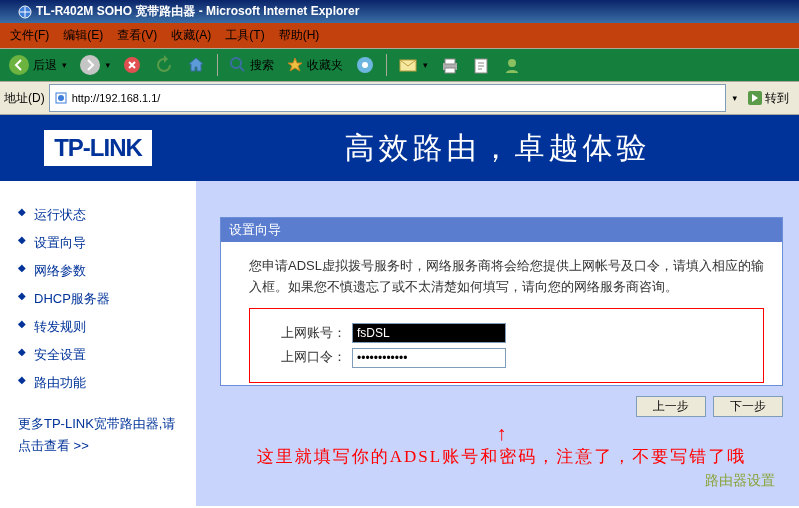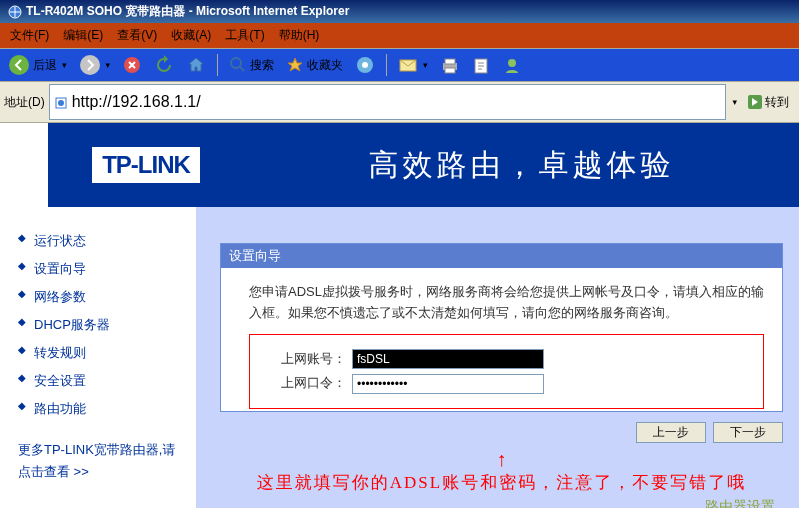--- a/index.html
+++ b/index.html
@@ -1,53 +1,53 @@
 <!DOCTYPE html>
 <html><head>
 <meta charset="utf-8">
 <style>
 * { margin: 0; padding: 0; box-sizing: border-box; }
 body { font-family: "SimSun", Arial, sans-serif; font-size: 12px; background: #fff; width: 799px; }
 
 
-.titlebar { background: linear-gradient(#0a246a, #3a6ea5); color: #fff; padding: 3px 8px; font-size: 12px; font-weight: bold; display: flex; align-items: center; }
+.titlebar { background: linear-gradient(#0a246a, #3a6ea5); color: #fff; padding: 3px 18px; font-size: 12px; font-weight: bold; display: flex; align-items: center; }
 .titlebar-icon { margin-right: 4px; }
 .menubar { background: #c2410c; border-bottom: 1px solid #aca899; padding: 2px 4px; font-size: 12px; display: flex; gap: 2px; }
 .menubar-item { padding: 2px 6px; cursor: default; }
-.toolbar { background: #1d4ed8; padding: 3px 4px; border-bottom: 1px solid #aca899; display: flex; align-items: center; gap: 4px; }
+.toolbar { background: #15803d; padding: 3px 4px; border-bottom: 1px solid #aca899; display: flex; align-items: center; gap: 4px; }
 .tb-btn { display: inline-flex; align-items: center; gap: 3px; padding: 2px 4px; cursor: pointer; }
 .tb-sep { width: 1px; height: 22px; background: #aca899; margin: 0 3px; }
 .addressbar { background: #ece9d8; padding: 2px 4px; border-bottom: 1px solid #aca899; display: flex; align-items: center; gap: 4px; }
-.addr-input { flex: 1; height: 36px; border: 1px solid #7f9db9; padding: 0 4px; font-size: 16px; background: #fff; display: flex; align-items: center; }
+.addr-input { flex: 1; height: 28px; border: 1px solid #7f9db9; padding: 0 4px; font-size: 11px; background: #fff; display: flex; align-items: center; }
 .addr-pageicon { margin-right: 4px; }
 .goto-btn { display: inline-flex; align-items: center; gap: 2px; padding: 0 6px; cursor: pointer; }
 .dropdown-caret { font-size: 9px; margin-left: 2px; color: #000; }
 
 
-.page-header { display: flex; height: 84px; margin-left: 48px; }
+.page-header { display: flex; height: 66px; }
 .logo-cell { width: 196px; background: #003399; display: flex; align-items: center; justify-content: center; }
 .logo-box { background: #fff; padding: 4px 10px; }
 .logo-text { font-family: Arial, sans-serif; font-weight: bold; font-size: 24px; color: #003399; letter-spacing: -1px; }
 .slogan-cell { flex: 1; background: #003399; color: #fff; display: flex; align-items: center; justify-content: center; font-size: 30px; font-family: "SimHei", Arial; letter-spacing: 4px; }
 
 .page-main { display: flex; background: #fff; }
 .sidebar { width: 196px; background: #fff; padding: 20px 18px; }
 .sidebar ul { list-style: none; }
 .sidebar li { padding: 5px 0 5px 16px; position: relative; font-size: 13px; color: #003399; cursor: pointer; }
 .sidebar li::before { content: "◆"; position: absolute; left: 0; top: 5px; font-size: 10px; color: #003399; }
 .sidebar-more { margin-top: 16px; font-size: 13px; color: #003399; line-height: 1.7; cursor: pointer; }
 
 .content { flex: 1; background: #c8d4fb; padding: 36px 16px 16px 24px; }
 .panel { background: #fff; border: 1px solid #6a8fd8; }
 .panel-title { background: #5a7dd0; color: #fff; padding: 3px 8px; font-size: 13px; }
 .panel-body { padding: 14px 18px 2px 28px; font-size: 13px; line-height: 1.6; color: #333; }
 .form-box { border: 1px solid red; margin-top: 10px; padding: 10px 16px; }
 .form-row { display: flex; align-items: center; margin: 4px 0; }
 .form-label { width: 80px; text-align: right; margin-right: 6px; color: #333; }
-.form-input { width: 192px; height: 20px; border: 1px solid #7f9db9; padding: 0 4px; font-size: 12px; }
+.form-input { width: 154px; height: 20px; border: 1px solid #7f9db9; padding: 0 4px; font-size: 12px; }
 .btn-row { margin-top: 10px; text-align: right; }
 .win-btn { padding: 1px 16px; font-size: 12px; background: #ece9d8; border: 1px solid #7f9db9; cursor: pointer; margin-left: 4px; font-family: inherit; }
 
 .annotation-arrow { text-align: center; margin-top: 6px; color: red; font-size: 20px; line-height: 1; }
 .annotation-text { text-align: center; color: red; font-size: 17px; font-family: "SimSun"; letter-spacing: 2px; margin-top: 2px; }
 .watermark-wrap { text-align: right; margin-top: 4px; padding-right: 8px; }
 .watermark1 { color: #8aa43a; font-size: 14px; font-family: "SimHei"; }
 
 svg.icon { vertical-align: middle; }
 </style>

